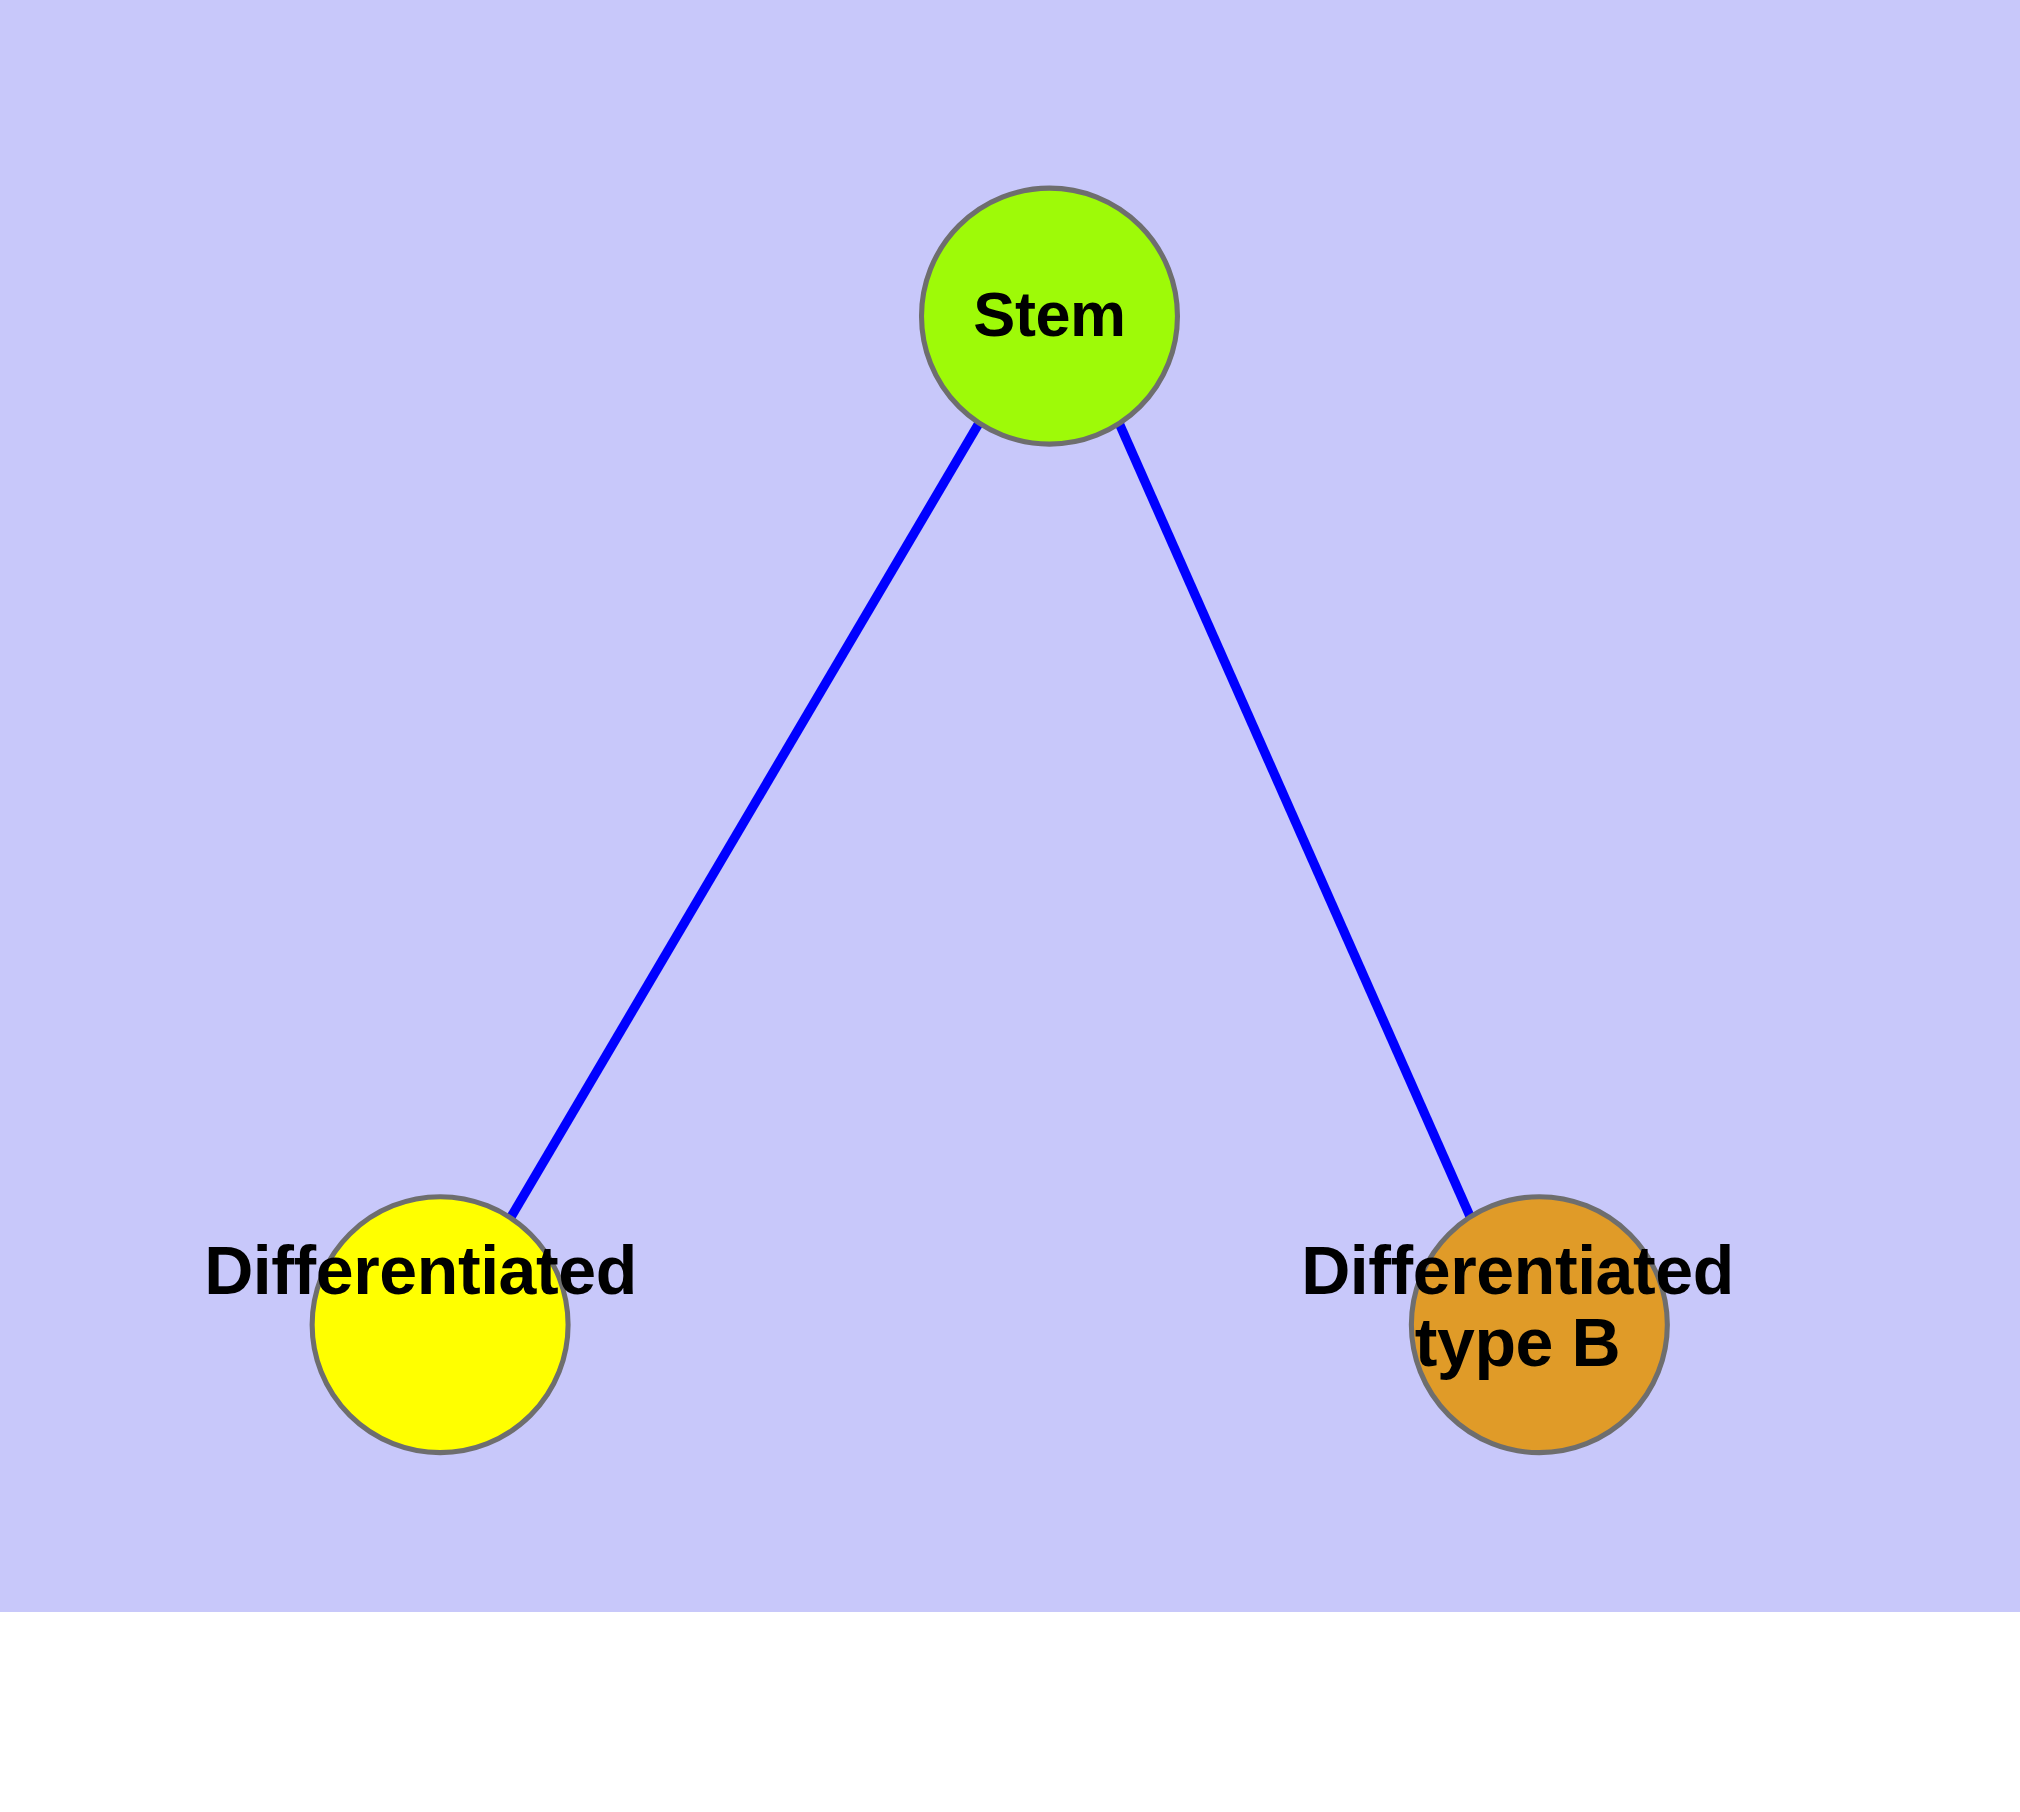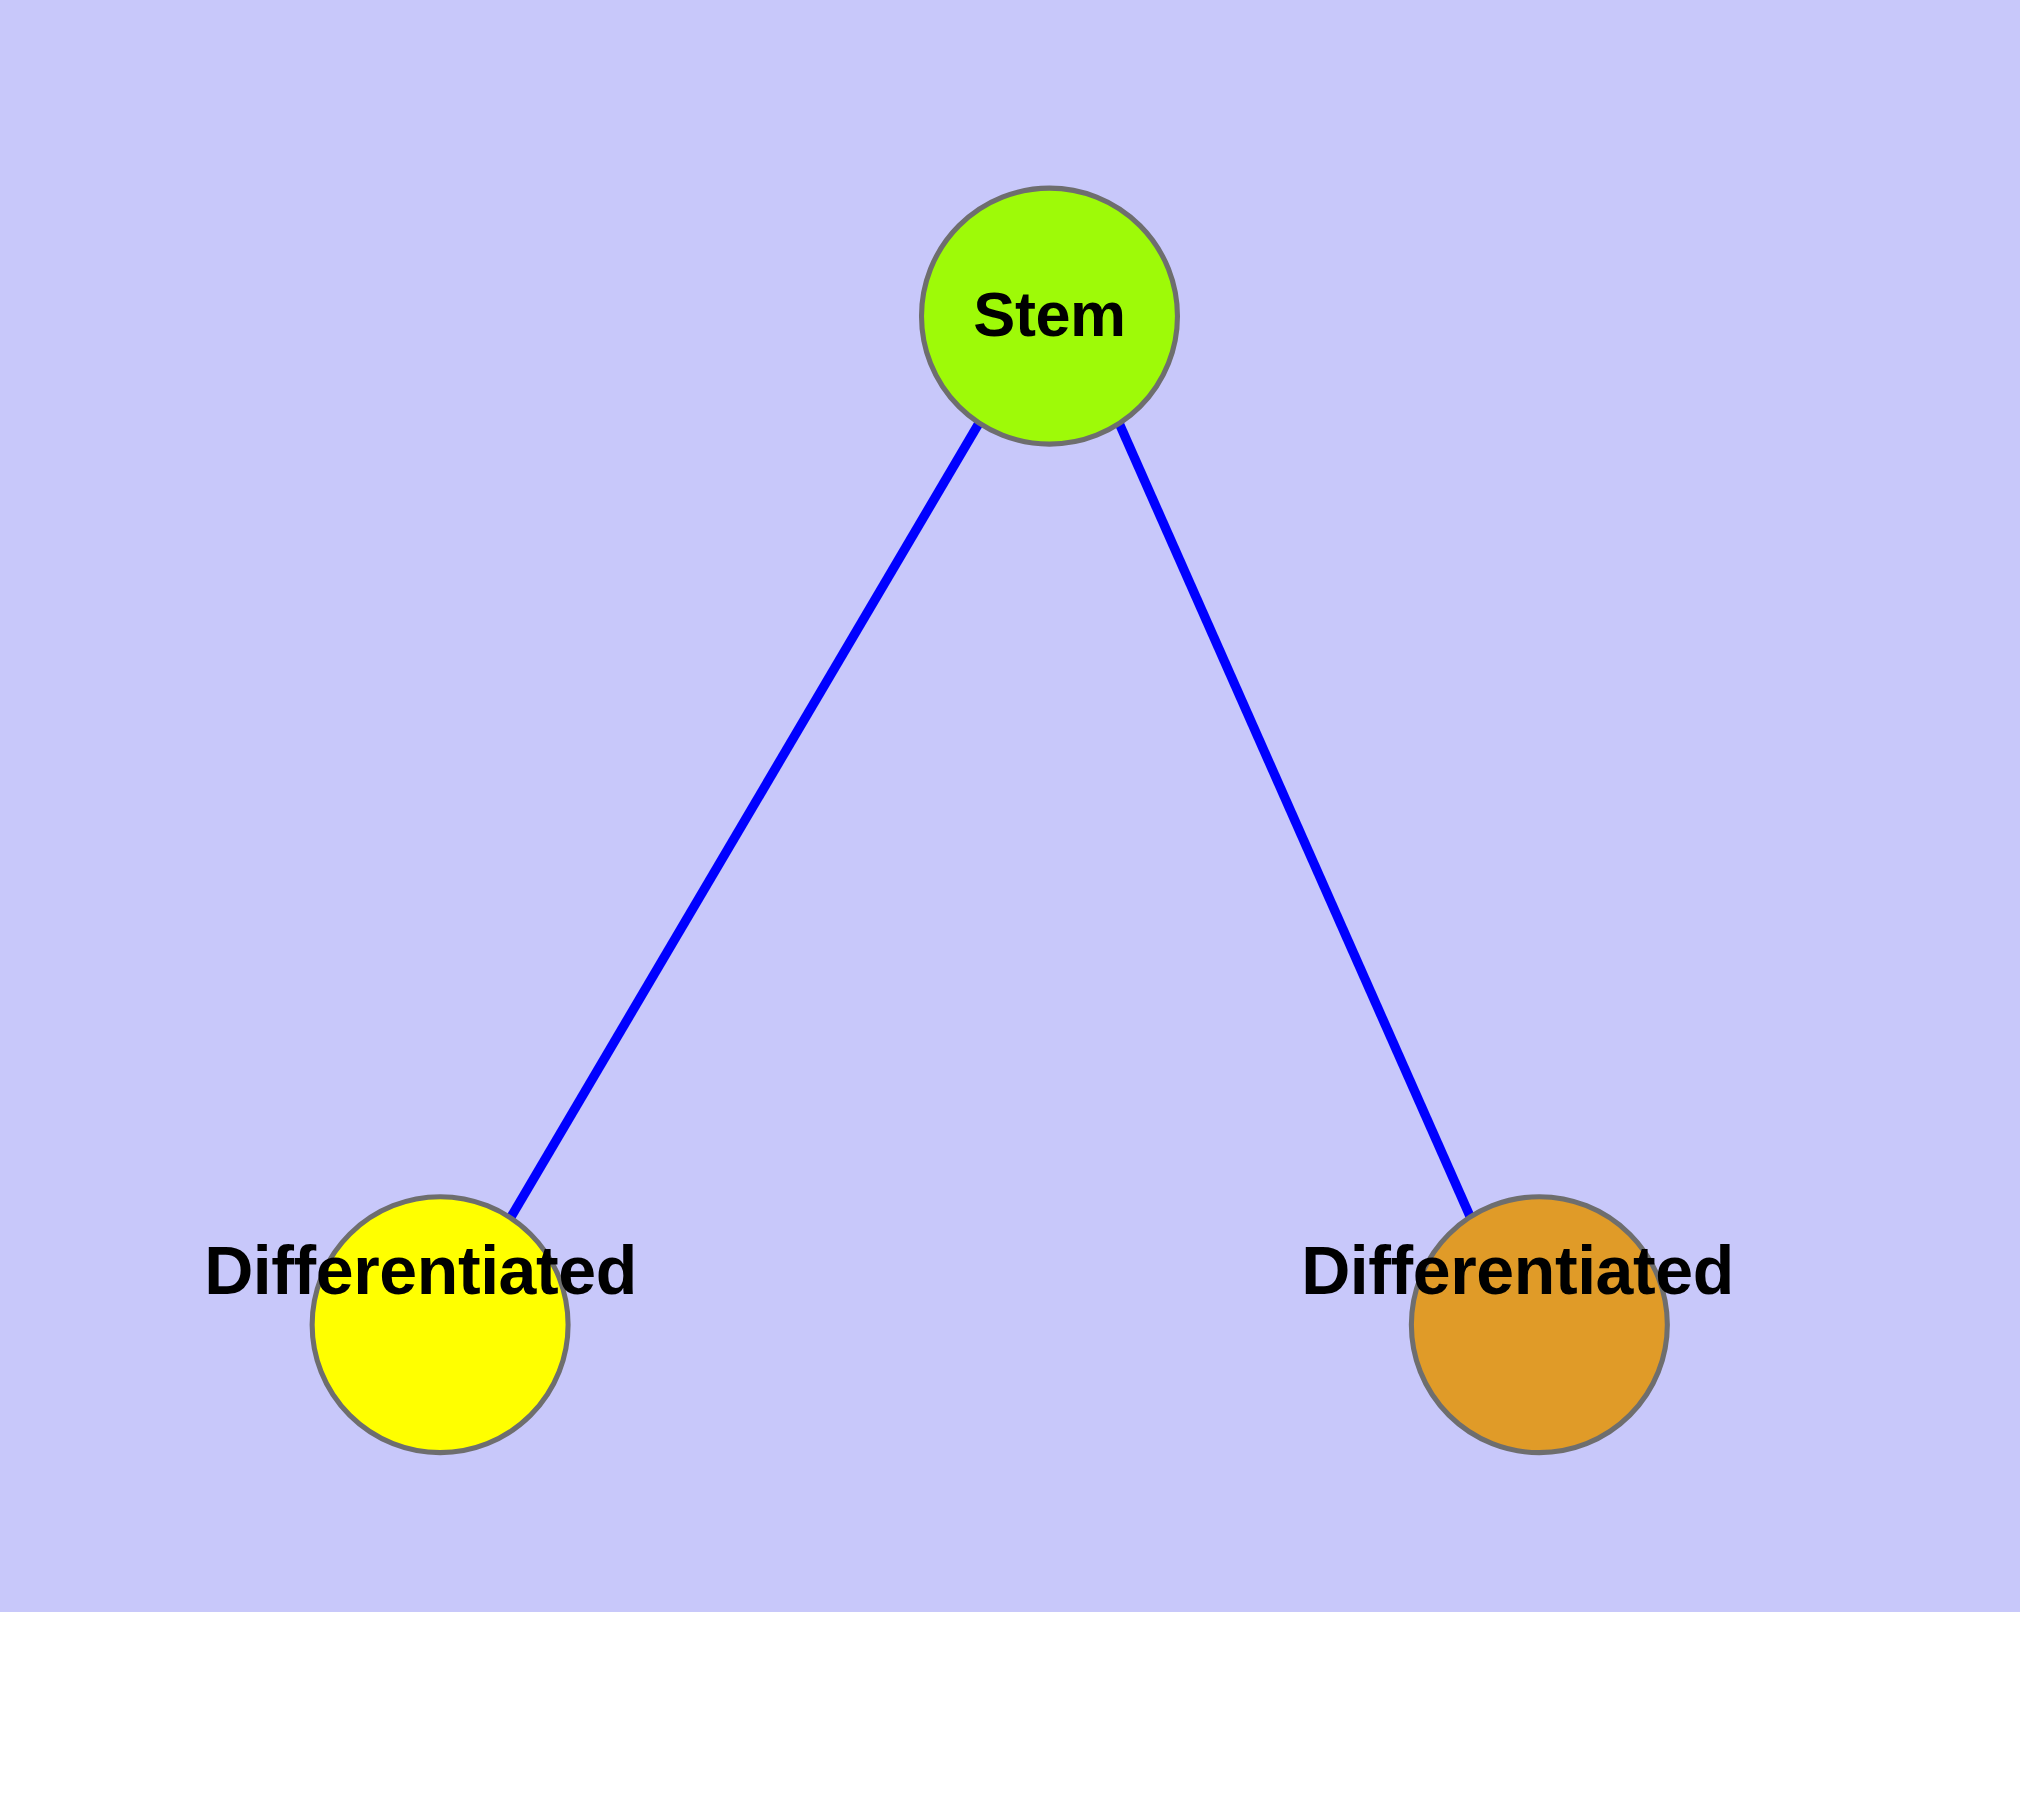--- a/index.html
+++ b/index.html
@@ -72,16 +72,16 @@
       <circle cx="1238" cy="373" r="151" fill="#9efa08" stroke="#6e6e6e" stroke-width="6"></circle>
       <circle cx="519" cy="1563" r="151" fill="#ffff00" stroke="#6e6e6e" stroke-width="6"></circle>
       <circle cx="1816" cy="1563" r="151" fill="#e09b28" stroke="#6e6e6e" stroke-width="6"></circle>
     </g>
   </svg>
 
   <div class="node-label" id="label-stem" style="color: rgb(0, 0, 0);"><span>Stem</span></div>
 
   <div class="node-label" id="label-a" style="color: rgb(0, 0, 0);"><span>Differentiated</span><br></div>
 
-  <div class="node-label" id="label-b" style="color: rgb(0, 0, 0);"><span>Differentiated</span><br></div>
+  <div class="node-label" id="label-b" style="color: rgb(0, 0, 0);"><span>Differentiated</span><br><span>type B</span></div>
 
 </div>
 
 
 </body></html>

